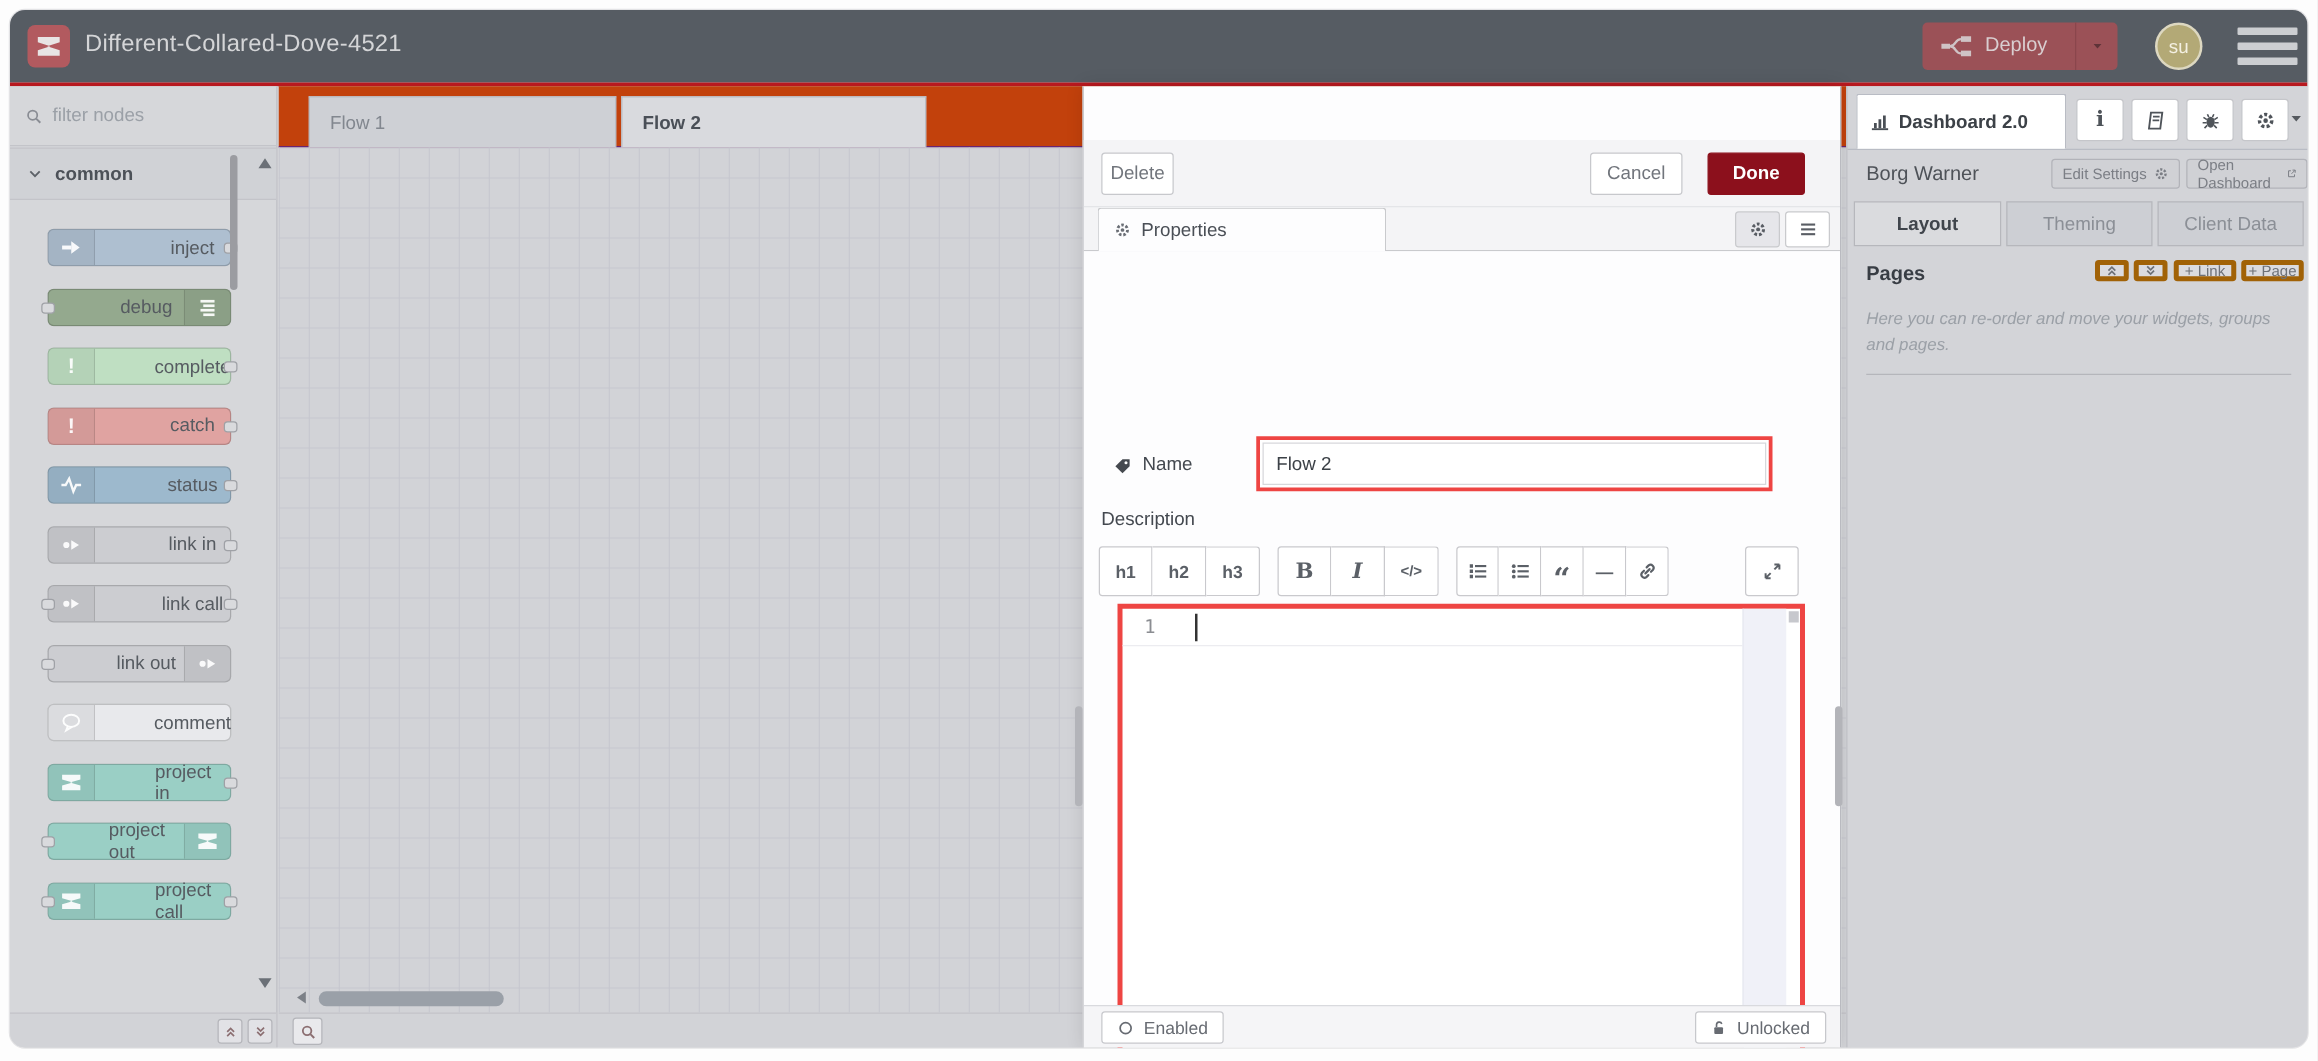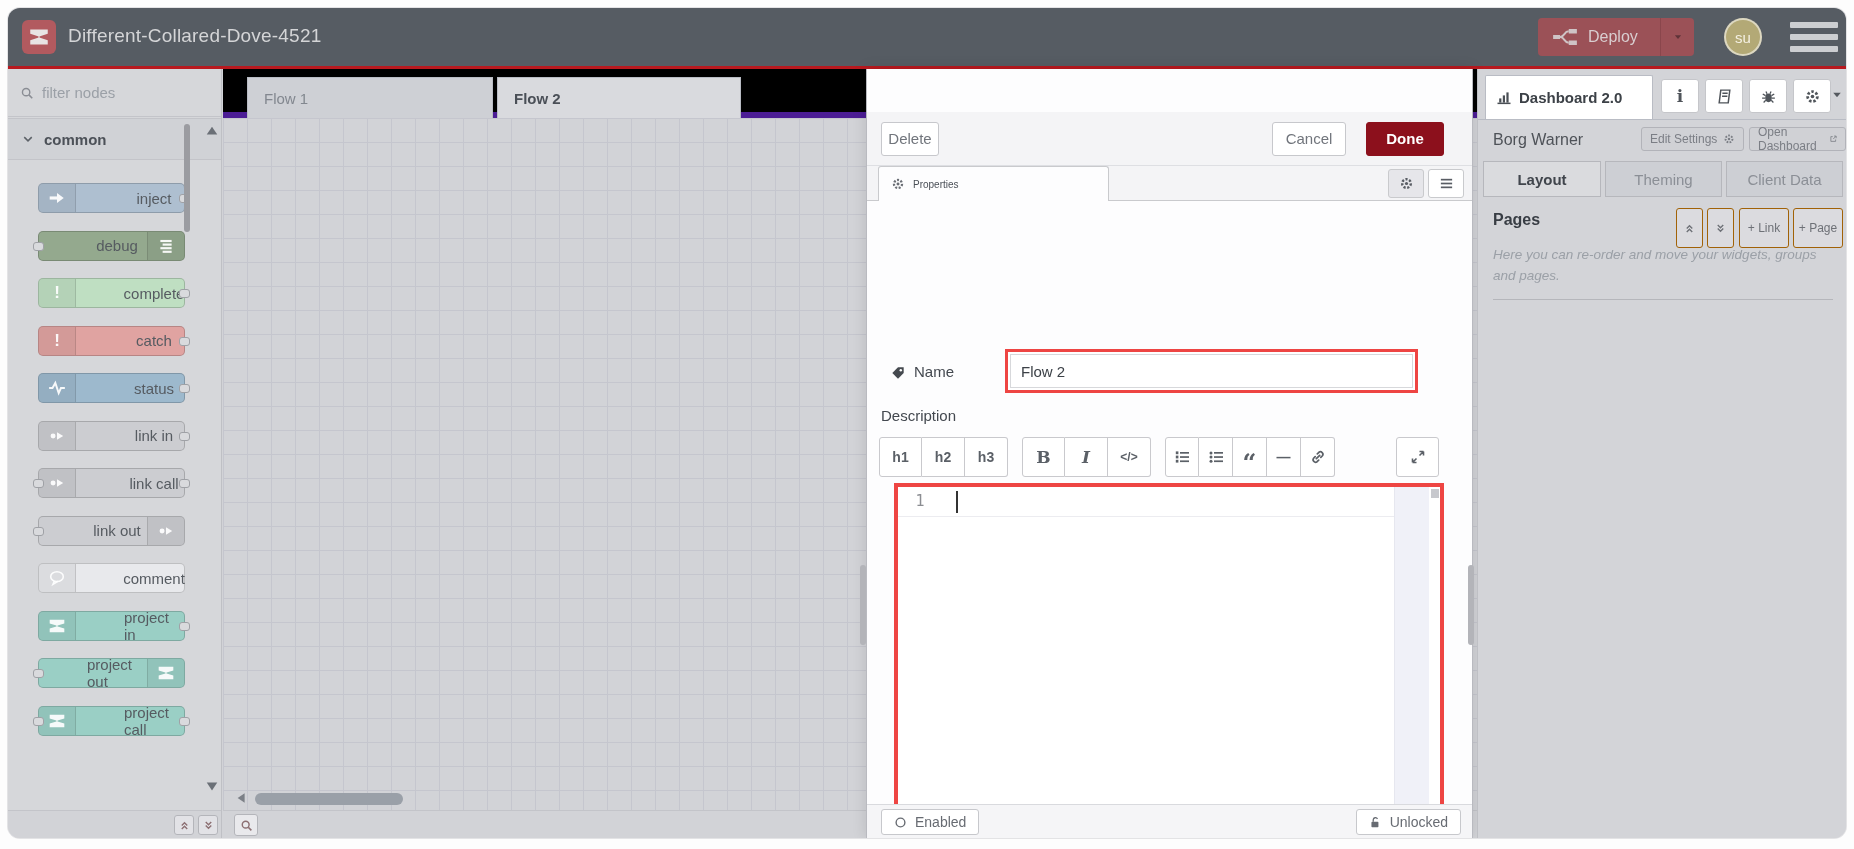--- a/index.html
+++ b/index.html
@@ -41,21 +41,21 @@
   .port { position:absolute; width:11px; height:9px; border-radius:3px; background:#d9dadd; border:1px solid #9fa1a6; top:10px; }
   .port.in { left:-6px; } .port.out { right:-6px; }
   .pal-thumb { position:absolute; left:176px; top:55px; width:6px; height:108px; border-radius:3px; background:#9b9ca1; }
   .pal-arr { position:absolute; width:16px; height:14px; color:#6b7077; }
   .pal-foot { position:absolute; left:0; bottom:0; width:100%; height:28px; background:#d2d3d7; border-top:1px solid #c3c4c9; }
   .pal-foot .fbtn { position:absolute; top:4px; width:20px; height:20px; background:#e2e2e6; border:1px solid #b4b5ba; border-radius:3px; color:#8c6f72; display:flex; align-items:center; justify-content:center; }
   .pal-foot .fbtn svg { width:11px; height:11px; }
 
   
   .workspace { position:absolute; left:215px; top:0; right:369px; height:100%; }
-  .ws-tabbar { position:absolute; left:0; top:0; width:100%; height:49px; background:#000000; border-bottom:6px solid #4c1d95; }
+  .ws-tabbar { position:absolute; left:0; top:0; width:100%; height:49px; background:#c2410c; border-bottom:1px solid #4c1d95; }
   .ws-tab { position:absolute; top:8px; height:41px; border:1px solid #b9bcc4; border-bottom:none; display:flex; align-items:center; padding-left:16px; font-size:15px; }
   .ws-tab.inactive { background:#ced0d5; color:#82878f; }
   .ws-tab.active { background:#d9dade; color:#4a4f57; font-weight:bold; }
   .canvas { position:absolute; left:0; top:49px; width:100%; bottom:28px;
     background-color:#d2d3d7;
     background-image:linear-gradient(#c5c6ce 1px, transparent 1px), linear-gradient(90deg,#c5c6ce 1px, transparent 1px);
     background-size:24px 24px; }
   .hscroll-tri { position:absolute; left:12px; bottom:33px; width:14px; height:14px; color:#7c8087; }
   .hscroll-thumb { position:absolute; left:32px; bottom:33px; width:148px; height:12px; border-radius:6px; background:#9aa0a8; }
   .ws-foot { position:absolute; left:0; bottom:0; width:100%; height:28px; background:#d2d3d7; border-top:1px solid #c3c4c9; }
@@ -67,21 +67,21 @@
   .tray-hdr { position:absolute; left:0; top:0; width:100%; height:43px; background:#f4f4f6; border-bottom:1px solid #dedfe3; display:flex; align-items:center; }
   .tray-hdr span { margin-left:14px; font-size:16px; font-weight:bold; color:#434951; }
   .tray-tools { position:absolute; left:0; top:43px; width:100%; height:54px; background:#f4f4f6; border-bottom:1px solid #dedfe3; display:flex; align-items:center; padding:0 28px 0 14px; }
   .btn { height:34px; border:1px solid #c7c8cc; border-radius:3px; background:#fff; color:#71757c; font-size:15px; display:flex; align-items:center; justify-content:center; cursor:pointer; }
   .btn-delete { width:58px; }
   .btn-cancel { width:74px; margin-left:auto; }
   .btn-done { width:78px; margin-left:20px; background:#8C101C; border-color:#8C101C; color:#fff; font-weight:bold; }
   .tray-tabrow { position:absolute; left:0; top:97px; width:100%; height:35px; background:#f4f4f6; border-bottom:1px solid #c9cacd; }
   .prop-tab { position:absolute; left:11px; top:0; width:231px; height:35px; background:#fdfdfe; border:1px solid #c9cacd; border-bottom:none; border-radius:3px 3px 0 0; display:flex; align-items:center; z-index:2; }
   .prop-tab svg { width:14px; height:14px; margin:0 8px 0 12px; color:#6a6e75; }
-  .prop-tab span { font-size:10px; color:#4a4f56; }
+  .prop-tab span { font-size:15px; color:#4a4f56; }
   .tray-tabrow .mini { position:absolute; top:3px; width:36px; height:29px; border:1px solid #c9cacd; border-radius:3px; display:flex; align-items:center; justify-content:center; color:#595d64; }
   .mini svg { width:15px; height:15px; }
   .mini.gearbtn { left:521px; background:#e6e6ea; }
   .mini.listbtn { left:561px; background:#fff; }
 
   .tray-form { position:absolute; left:0; top:132px; width:100%; bottom:34px; background:#fdfdfe; }
   .name-label { position:absolute; left:24px; top:162px; display:flex; align-items:flex-end; color:#43484f; font-size:15px; }
   .name-label svg { width:14px; height:14px; margin-right:9px; color:#45494f; }
   .name-hl { position:absolute; left:138px; top:148px; width:413px; height:44px; border:3px solid #ee4543; background:#fff; }
   .name-input { position:absolute; left:2px; top:2px; right:2px; bottom:2px; border:1px solid #d7d8db; font-size:15px; color:#3c4147; display:flex; align-items:center; padding-left:10px; }
@@ -124,21 +124,21 @@
   .sb-caret { position:absolute; left:352px; top:20px; width:14px; height:12px; color:#55595f; }
   .sb-proj { position:absolute; left:15px; top:62px; font-size:16px; color:#4e5258; }
   .sb-sbtn { position:absolute; top:58px; height:24px; border:1px solid #b2b3b9; border-radius:3px; background:#d0d1d5; color:#7b7e85; font-size:12px; display:flex; align-items:center; gap:6px; padding:0 8px; }
   .sb-sbtn svg { width:12px; height:12px; }
   .sb-edit { left:163px; } .sb-open { left:271px; }
   .sb-tabs { position:absolute; left:0; top:92px; width:100%; height:36px; display:flex; padding-left:5px; gap:4px; }
   .sb-tab { height:36px; border:1px solid #b6b7bc; font-size:15px; display:flex; align-items:center; justify-content:center; }
   .sb-tab.active { background:#dadbde; color:#40454c; font-weight:bold; width:118px; }
   .sb-tab.inactive { background:#cdcfd4; color:#8b8f96; width:117px; }
   .sb-pages-title { position:absolute; left:15px; top:142px; font-size:16px; font-weight:bold; color:#383d44; }
-  .pg-btn { position:absolute; top:139px; height:40px; border:1px solid #a16207; border-radius:3px; color:#6e7177; font-size:12px; display:flex; align-items:center; justify-content:center; gap:4px; background:rgba(255,255,255,.18); }
+  .pg-btn { position:absolute; top:139px; height:17px; border:4px solid #a16207; border-radius:3px; color:#6e7177; font-size:12px; display:flex; align-items:center; justify-content:center; gap:4px; background:rgba(255,255,255,.18); }
   .pg-btn svg { width:11px; height:11px; }
   .pg-up { left:198px; width:27px; } .pg-down { left:229px; width:27px; }
   .pg-link { left:261px; width:50px; } .pg-page { left:315px; width:50px; }
   .sb-help { position:absolute; left:15px; top:176px; width:335px; font-size:13.5px; font-style:italic; color:#9ba0a7; line-height:1.55; }
   .sb-div { position:absolute; left:15px; top:230px; width:340px; height:1px; background:#b5b6bb; }
   svg { display:block; }
 </style>
 </head>
 <body>
 

